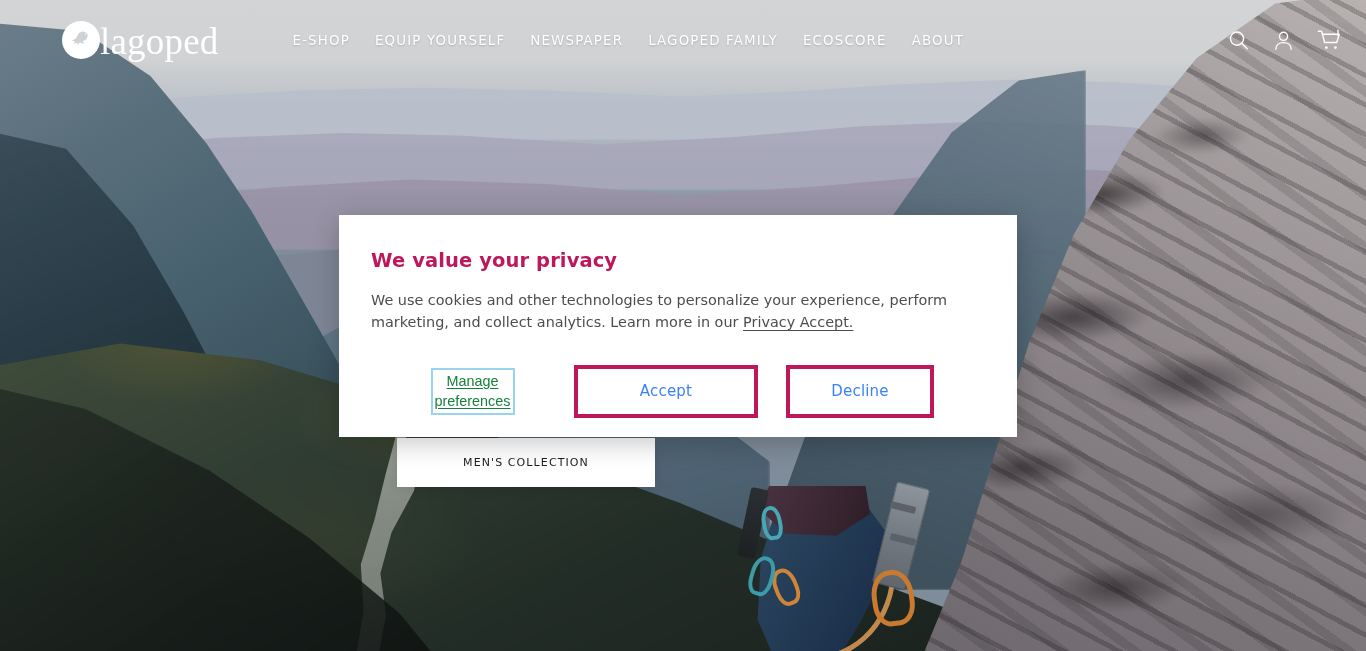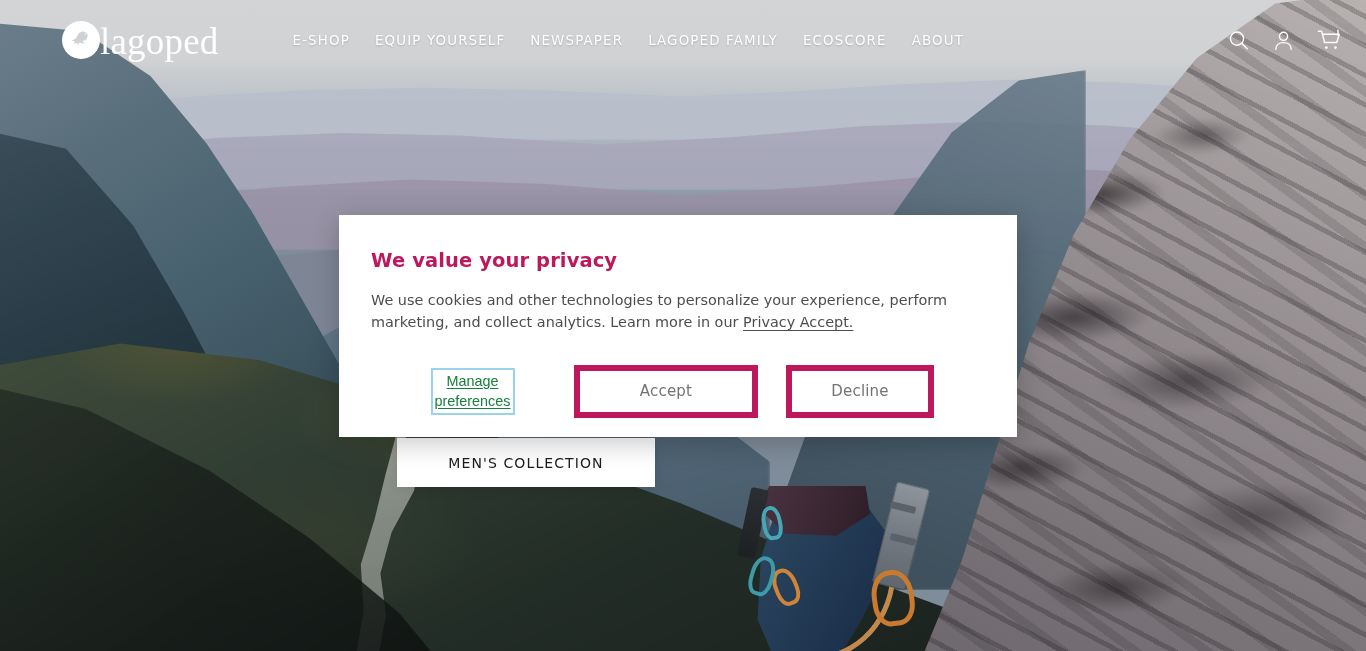--- a/index.html
+++ b/index.html
@@ -297,21 +297,21 @@
     left: 397px; top: 438px;
     display: flex; gap: 21px;
     z-index: 20;
   }
   .cta {
     background: #ffffff;
     height: 49px;
     display: flex; align-items: center; justify-content: center;
     color: #1d1d1f;
     font-family: "DejaVu Sans", sans-serif;
-    font-size: 14px;
+    font-size: 11px;
     letter-spacing: 1.1px;
     text-transform: uppercase;
     cursor: pointer;
     border: none;
     box-shadow: 0 2px 10px rgba(0,0,0,.10);
   }
   .cta-men { width: 258px; }
   .cta-women { width: 280px; }
 
   
@@ -368,24 +368,24 @@
     text-underline-offset: 2px;
     cursor: pointer;
     outline: 2px solid #9ad2ef;
     outline-offset: 1px;
     box-decoration-break: clone;
     -webkit-box-decoration-break: clone;
   }
   .cookie-btn {
     height: 53px;
     background: transparent;
-    border: 6px solid #be185d;
+    border: 4px solid #be185d;
     font-family: "DejaVu Sans", sans-serif;
     font-size: 15px;
-    color: #737373;
+    color: #3b82f6;
     cursor: pointer;
     letter-spacing: .2px;
   }
   .btn-accept { width: 184px; margin-right: 28px; }
   .btn-decline { width: 148px; }
 </style>
 </head>
 <body>
 
 <div id="page">

